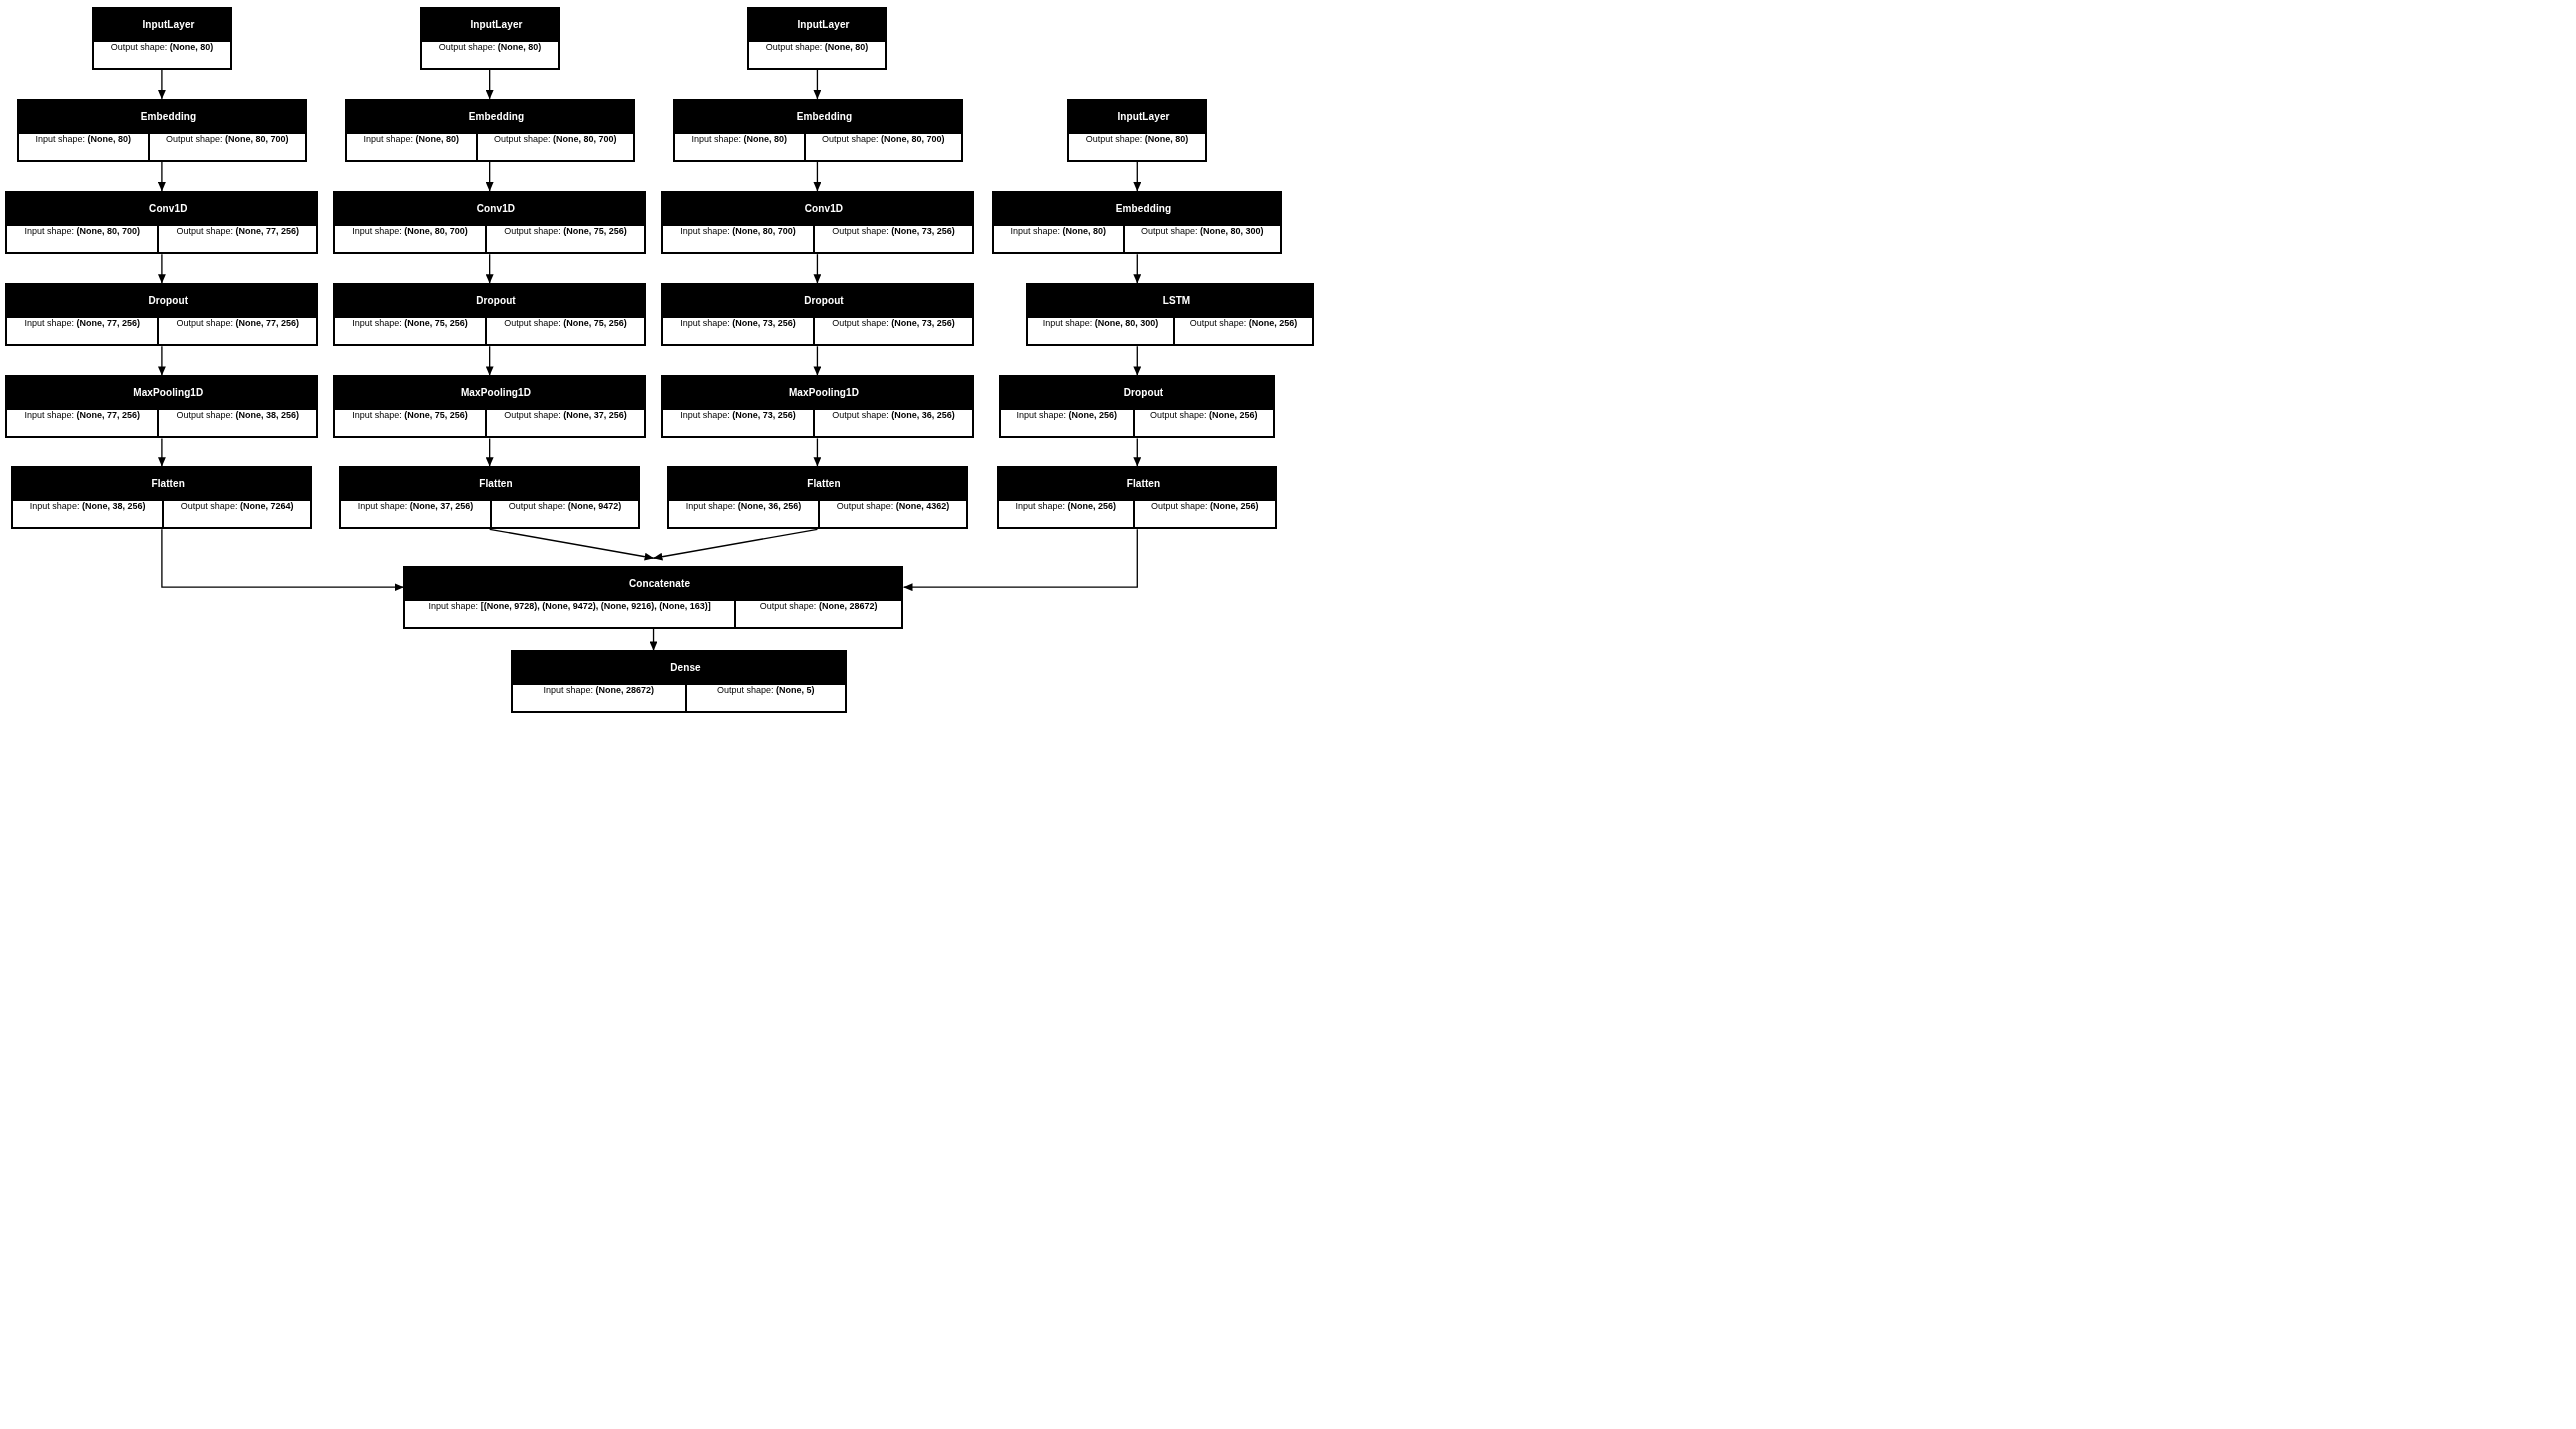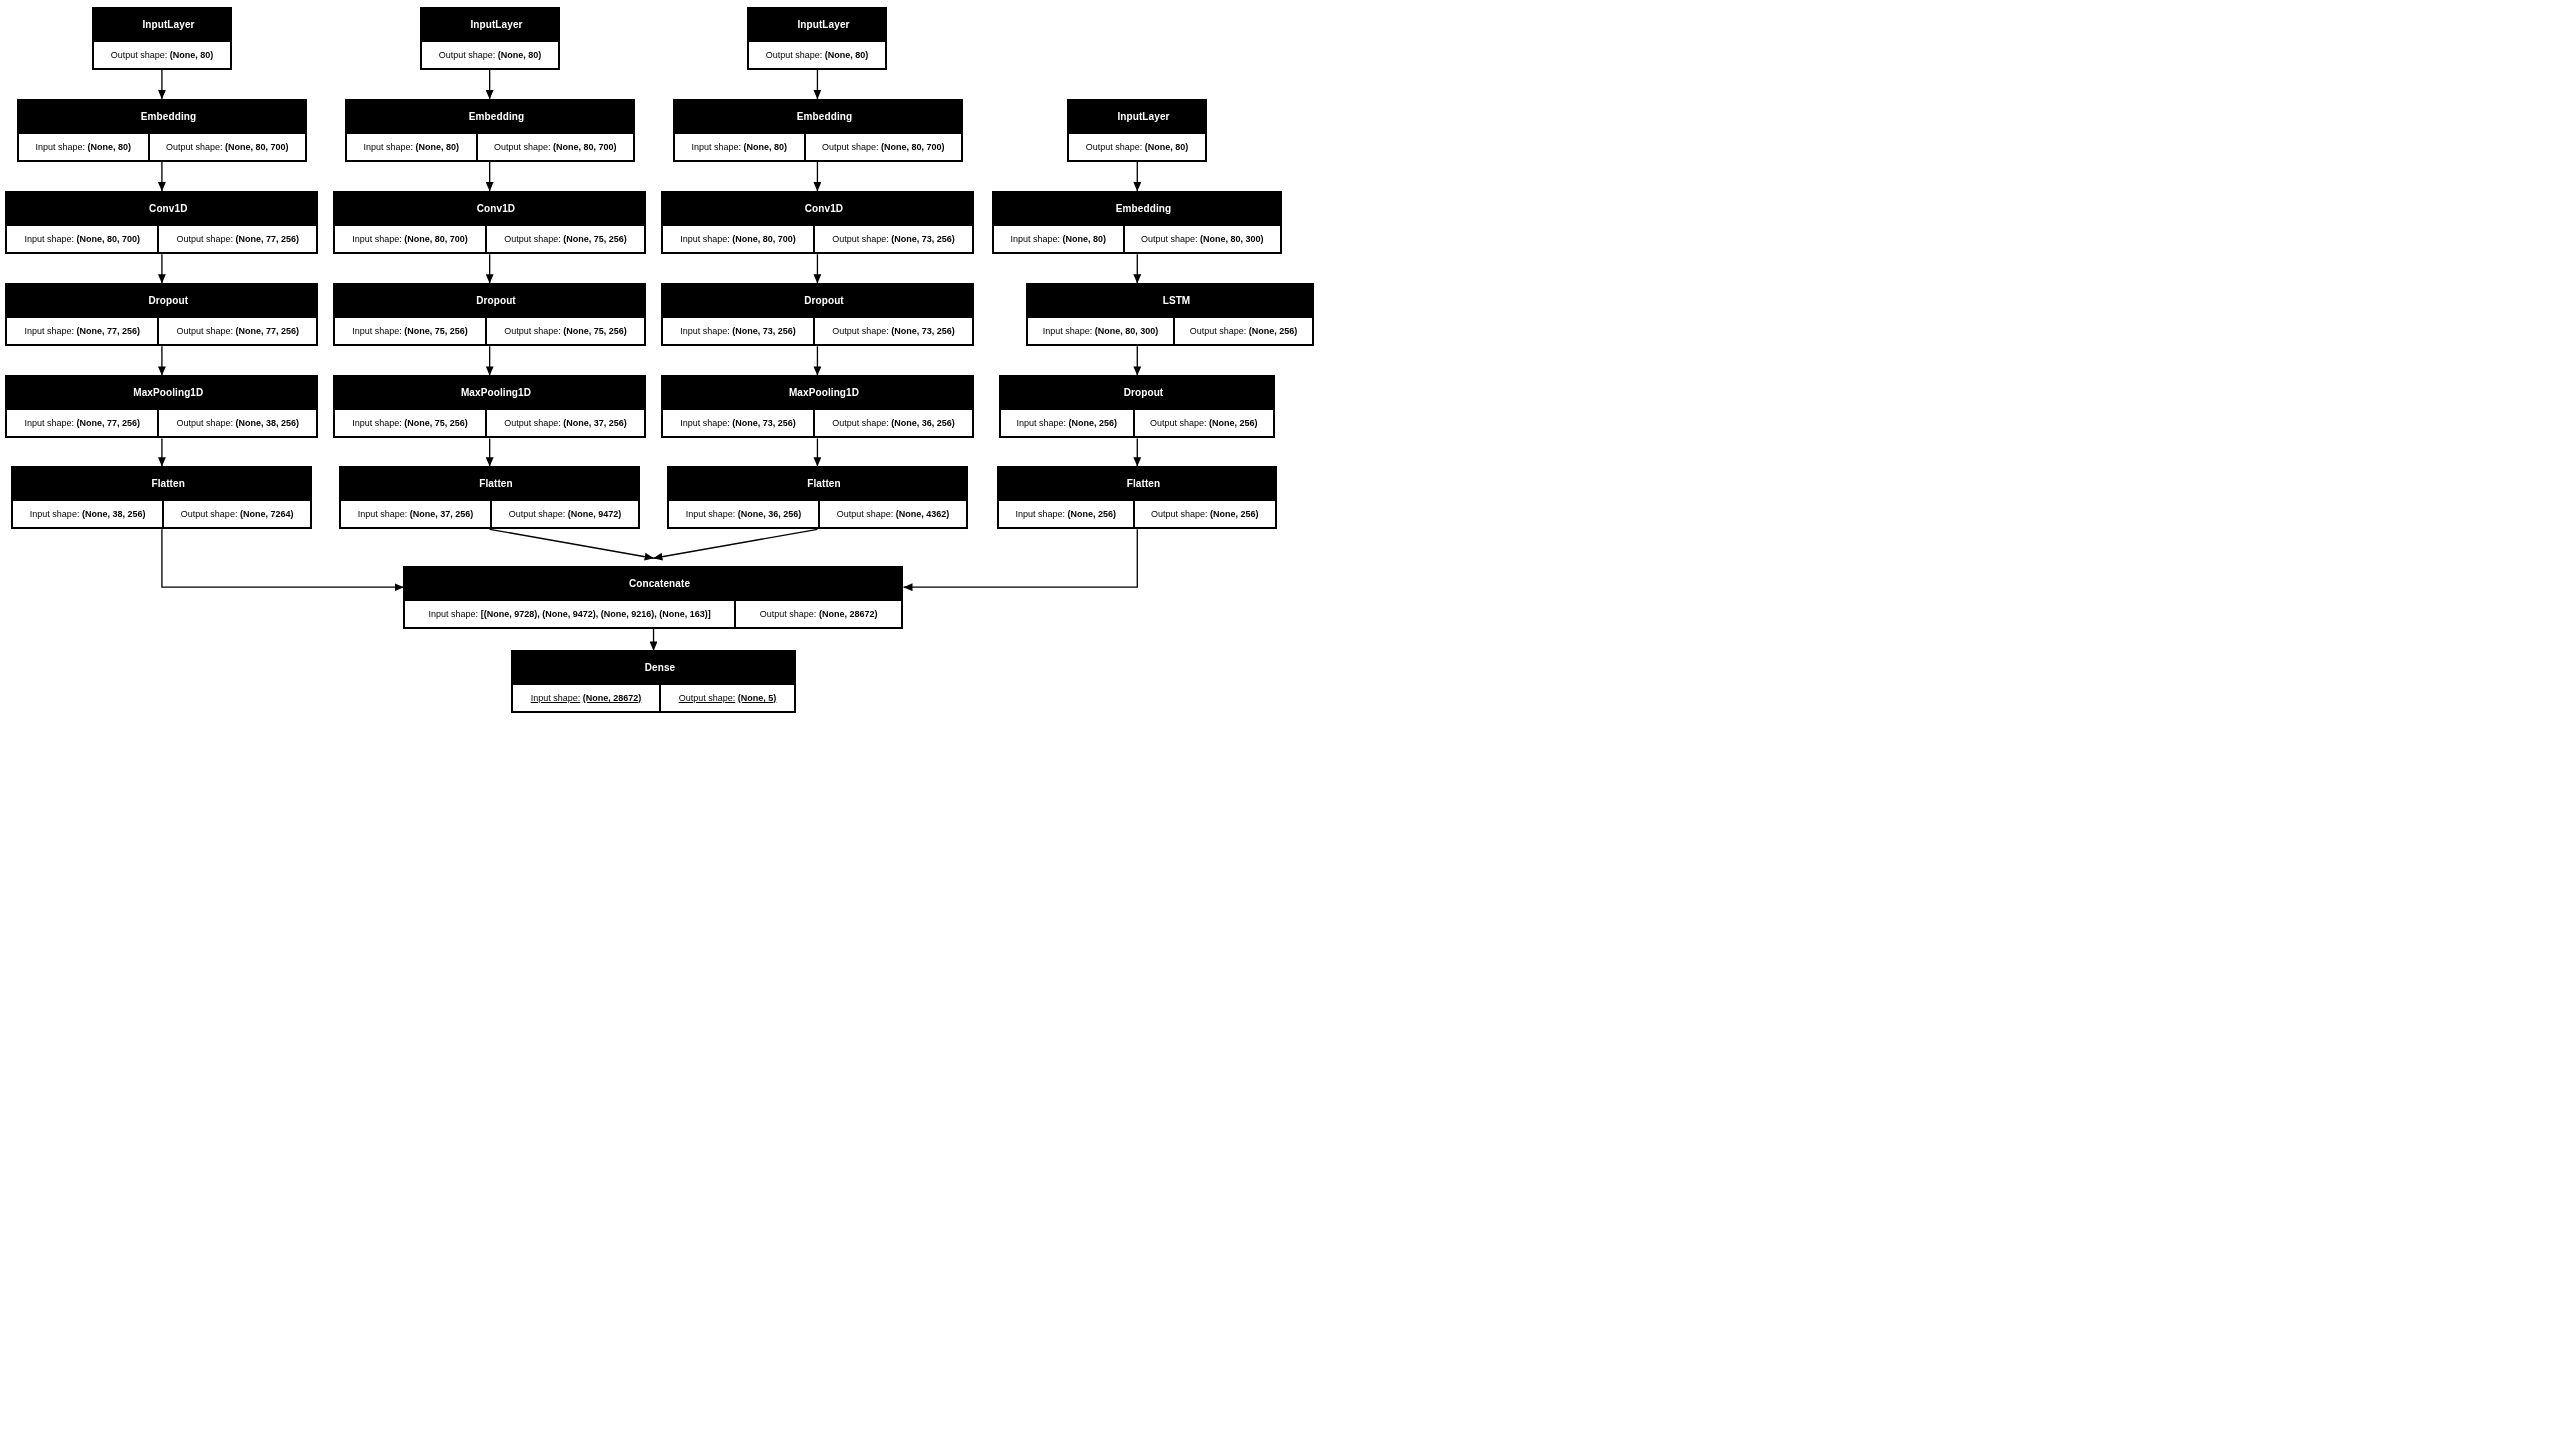--- a/index.html
+++ b/index.html
@@ -9,21 +9,21 @@
   .node { position: absolute; background: #000000; height: 63px; box-sizing: border-box; }
   .node-title {
     color: #ffffff; font-weight: bold; font-size: 10px; text-align: center;
     height: 35px; line-height: 35px; letter-spacing: 0.1px; padding-left: 13px;
   }
   .node-cells {
     display: flex; gap: 2px; padding: 0 2px 2px 2px; height: 28px; box-sizing: border-box;
   }
   .cell {
     flex: 1 1 auto; background: #ffffff; color: #000000;
-    display: flex; align-items: center; justify-content: center;
+    display: flex; align-items: flex-start; justify-content: center;
     white-space: nowrap; font-size: 9px; padding: 0 4px; overflow: hidden;
   }
   .cell .lbl { font-weight: normal; }
   .cell .val { font-weight: bold; margin-left: 2.6px; }
 </style>
 </head>
 <body>
 
 <div id="canvas">
   <svg id="edges" xmlns="http://www.w3.org/2000/svg" viewBox="0 0 1957 1086" width="1288" height="715">
@@ -350,21 +350,21 @@
       <div class="cell cell-input">
         <span class="lbl">Input shape:</span>
         <span class="val">[(None, 9728), (None, 9472), (None, 9216), (None, 163)]</span>
       </div>
       <div class="cell cell-output">
         <span class="lbl">Output shape:</span>
         <span class="val">(None, 28672)</span>
       </div>
     </div>
   </div>
-    <div class="node" style="left: 511px; top: 650px; width: 285px; text-decoration: underline;">
+    <div class="node" style="left: 511px; top: 650px; width: 336px;">
     <div class="node-title">Dense</div>
     <div class="node-cells">
       <div class="cell cell-input">
         <span class="lbl">Input shape:</span>
         <span class="val">(None, 28672)</span>
       </div>
       <div class="cell cell-output">
         <span class="lbl">Output shape:</span>
         <span class="val">(None, 5)</span>
       </div>

